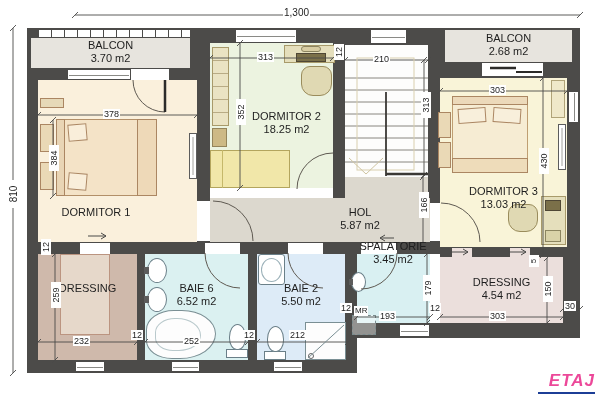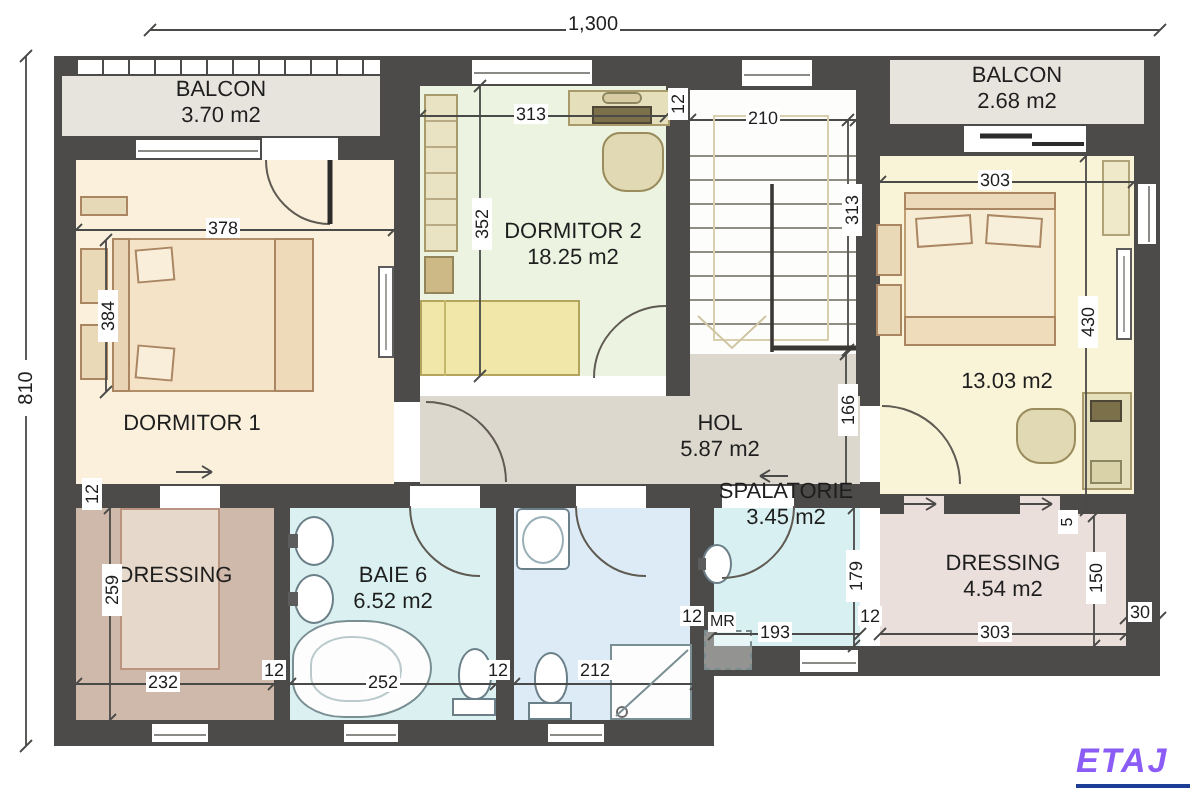--- a/index.html
+++ b/index.html
@@ -23,22 +23,22 @@
   .win::after{content:"";position:absolute;left:1px;right:1px;top:50%;border-top:1px solid #8a8a86;}
   .win.v::after{left:50%;top:1px;bottom:1px;right:auto;border-top:none;border-left:1px solid #8a8a86;}
   .rail{position:absolute;background:repeating-linear-gradient(90deg,#4c4b49 0 1px,#fff 1px 13px);
         border-top:2px solid #4c4b49;border-bottom:1px solid #4c4b49;box-sizing:border-box;}
   .furn{position:absolute;box-sizing:border-box;border:1px solid #ab8662;}
   .round{border-radius:50%;}
   .rlabel{position:absolute;text-align:center;font-size:11px;line-height:12.5px;white-space:nowrap;}
   .dim{position:absolute;font-size:9px;line-height:10px;background:#fff;text-align:center;
        white-space:nowrap;padding:0 1px;}
   .rot{transform:rotate(-90deg);transform-origin:center;}
-  .etaj{position:absolute;font-size:17px;font-weight:bold;font-style:italic;color:#8b5cf6;
-        border-bottom:2.5px solid #1c3e96;padding-bottom:1px;letter-spacing:1px;}
+  .etaj{position:absolute;font-size:17px;font-weight:bold;font-style:italic;color:#ec4899;
+        border-bottom:2.5px solid #1c3e96;padding-bottom:1px;text-align:right;letter-spacing:1px;}
   svg.lines{position:absolute;left:0;top:0;pointer-events:none;}
 </style>
 </head>
 <body>
 
 <div class="stage">
 
   <div class="wall" style="left:27px;top:68px;width:11px;height:305px"></div>
   <div class="wall" style="left:27px;top:360px;width:328px;height:13px"></div>
   <div class="wall" style="left:27px;top:68px;width:178px;height:12px"></div>
@@ -212,32 +212,37 @@
     <div>2.68 m2</div>
   </div>
   <div class="rlabel" style="left:30px;top:206px;width:132px">
     <div>DORMITOR 1</div>
   </div>
   <div class="rlabel" style="left:240px;top:110px;width:93px">
     <div>DORMITOR 2</div>
     <div>18.25 m2</div>
   </div>
   <div class="rlabel" style="left:440px;top:185px;width:127px">
+    <div>DORMITOR 3</div>
     <div>13.03 m2</div>
   </div>
   <div class="rlabel" style="left:300px;top:206px;width:120px">
     <div>HOL</div>
     <div>5.87 m2</div>
   </div>
   <div class="rlabel" style="left:38px;top:282px;width:99px">
     <div>DRESSING</div>
   </div>
   <div class="rlabel" style="left:145px;top:282px;width:103px">
     <div>BAIE 6</div>
     <div>6.52 m2</div>
+  </div>
+  <div class="rlabel" style="left:257px;top:282px;width:88px">
+    <div>BAIE 2</div>
+    <div>5.50 m2</div>
   </div>
   <div class="rlabel" style="left:350px;top:240px;width:86px">
     <div>SPALATORIE</div>
     <div>3.45 m2</div>
   </div>
   <div class="rlabel" style="left:440px;top:276px;width:123px">
     <div>DRESSING</div>
     <div>4.54 m2</div>
   </div>
 

